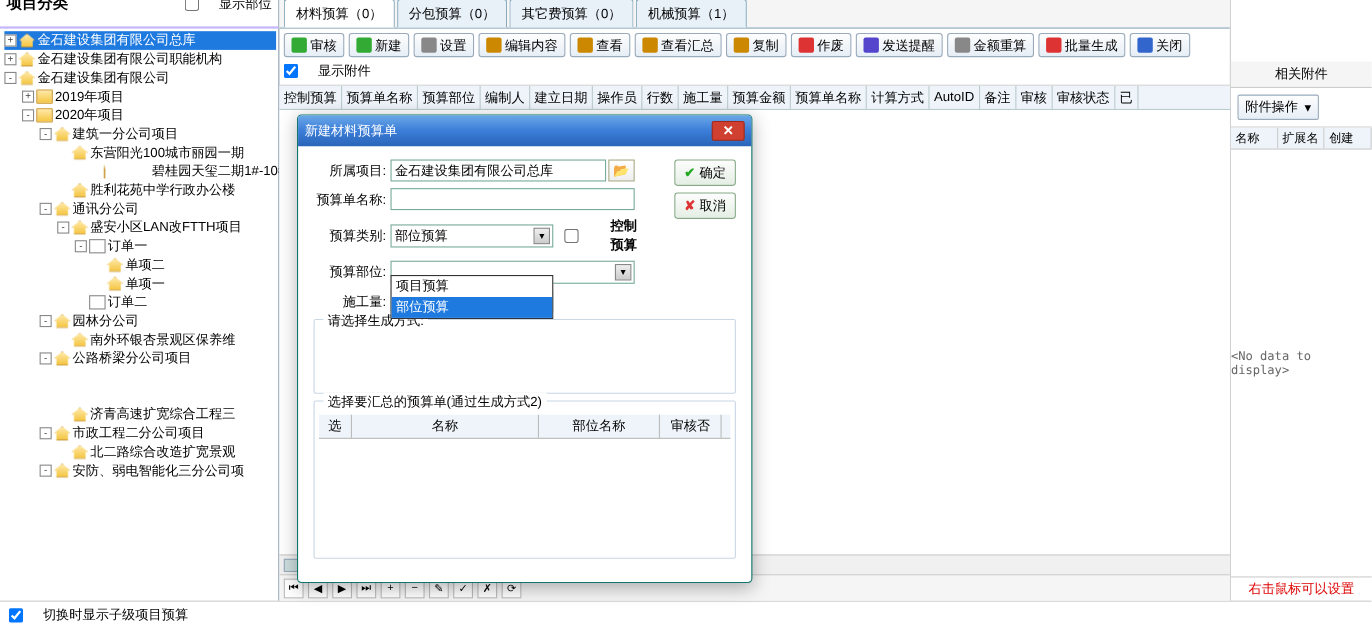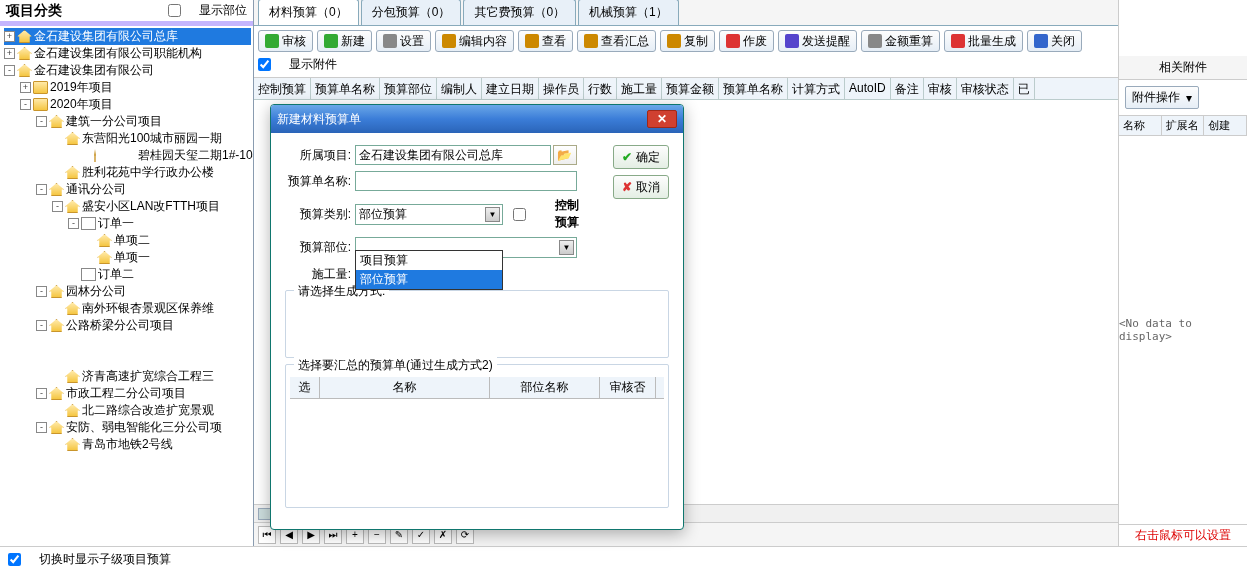--- a/index.html
+++ b/index.html
@@ -1,19 +1,19 @@
 <!DOCTYPE html>
 <html><head>
 <meta charset="utf-8">
 <style>
 *{box-sizing:border-box;margin:0;padding:0;font-family:"Microsoft YaHei","SimSun",sans-serif;font-size:12px}
 body{background:#fff;width:1247px;height:572px;overflow:hidden;position:relative}
 .main-layout{display:flex;height:546px}
 .left-panel{width:254px;border-right:1px solid #8a9cb0;display:flex;flex-direction:column}
-.left-header{display:flex;align-items:center;height:26px;border-bottom:5px solid #c4b5fd;padding:0 6px}
+.left-header{display:flex;align-items:flex-end;height:26px;border-bottom:2px solid #c4b5fd;padding:12px 6px}
 .left-title{font-weight:bold;font-size:14px;flex:1}
 .chk{display:inline-flex;align-items:center;gap:18px}
 .chk input{width:13px;height:13px}
 .tree{flex:1;overflow:auto;padding:2px 2px 2px 4px}
 .tree-row{display:flex;align-items:center;height:17px;white-space:nowrap;cursor:default}
 .tree-row.selected{background:#1f7ae0;color:#fff}
 .toggle{width:11px;height:11px;border:1px solid #888;display:inline-flex;align-items:center;justify-content:center;font-size:9px;line-height:1;color:#444;margin-right:2px;background:#fff}
 .toggle.blank{border:none;background:none}
 .ficon{width:15px;height:13px;margin-right:2px;display:inline-block}
 .ficon.folder{background:linear-gradient(#ffe9a8,#f5c642);border:1px solid #c9952b;border-radius:1px}
@@ -182,25 +182,20 @@
         <div class="tree-row" style="padding-left: 48px;">
           <span class="toggle blank"></span>
           <span class="ficon house"></span>
           <span>北二路综合改造扩宽景观</span>
         </div>
         <div class="tree-row" style="padding-left: 32px;">
           <span class="toggle">-</span>
           <span class="ficon house"></span>
           <span>安防、弱电智能化三分公司项</span>
         </div>
-        <div class="tree-row" style="padding-left: 48px;">
-          <span class="toggle blank"></span>
-          <span class="ficon house"></span>
-          <span>青岛市地铁2号线</span>
-        </div>
       </div>
   </div>
 
   <div class="center-panel">
     <div class="tabs" id="tabs">
         <div class="tab active">材料预算（0）</div>
         <div class="tab">分包预算（0）</div>
         <div class="tab">其它费预算（0）</div>
         <div class="tab">机械预算（1）</div>
       </div>

